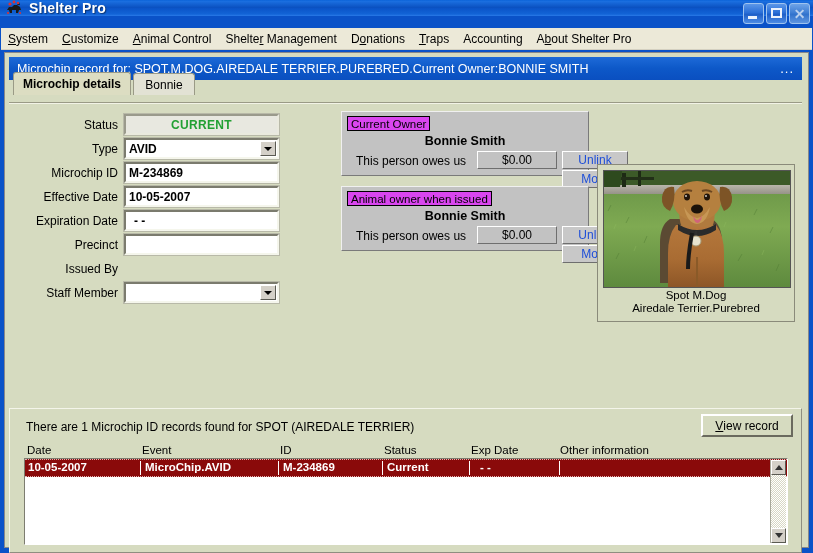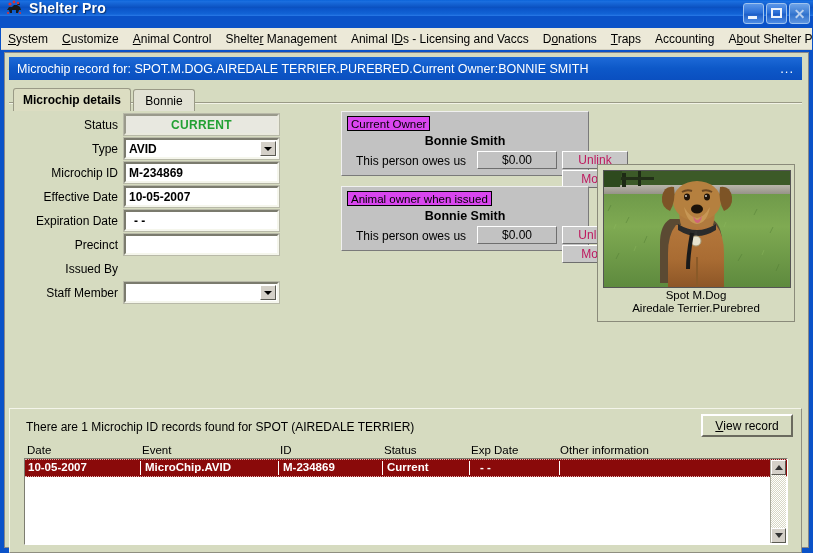--- a/index.html
+++ b/index.html
@@ -65,21 +65,21 @@
     position:absolute;left:4px;top:4px;width:793px;height:23px;
     background:linear-gradient(180deg,#1d6ad8 0%,#0d58c8 50%,#0a4fc0 100%);
     color:#fff;font-size:12.5px;
     display:flex;align-items:center;box-sizing:border-box;
     padding:0 8px;
   }
   .dlg-header .dots{margin-left:auto;letter-spacing:1px;font-size:13px;}
 
   
   .tabstrip{
-    position:absolute;left:4px;top:36px;width:793px;height:15px;
+    position:absolute;left:4px;top:20px;width:793px;height:15px;
   }
   .tab{
     position:absolute;top:0;height:22px;
     box-sizing:border-box;
     display:flex;align-items:center;justify-content:center;
     font-size:12px;color:#000;
     border:1px solid #7f7f7f;
     border-bottom:none;
     border-radius:3px 3px 0 0;
   }
@@ -169,21 +169,21 @@
     display:flex;align-items:center;justify-content:center;
     font-size:12px;
   }
   .owner-btn{
     position:absolute;width:66px;height:18px;
     background:#c8c8c8;
     border:1px solid;
     border-color:#ffffff #6e6e6e #6e6e6e #ffffff;
     box-sizing:border-box;
     display:flex;align-items:center;justify-content:center;
-    font-size:12px;color:#be185d;
+    font-size:12px;color:#1d4ed8;
   }
 
   
   .photo-panel{
     position:absolute;left:592px;top:111px;width:198px;height:158px;
     border:1px solid #8a8a7a;
     background:#d6dbc0;
     box-sizing:border-box;
   }
   .photo-frame{
@@ -290,21 +290,20 @@
           <span class="wb-x">✕</span>
         </div>
     </div>
   </div>
 
   <div class="menubar">
     <div class="menu-item"><u>S</u><span></span>ystem</div>
     <div class="menu-item"><u>C</u>ustomize</div>
     <div class="menu-item"><u>A</u>nimal Control</div>
     <div class="menu-item">Shelte<u>r</u> Management</div>
-    <div class="menu-item">Animal I<u>D</u>s - Licensing and Vaccs</div>
     <div class="menu-item">D<u>o</u>nations</div>
     <div class="menu-item"><u>T</u>raps</div>
     <div class="menu-item">Accountin<u>g</u></div>
     <div class="menu-item">A<u>b</u>out Shelter Pro</div>
   </div>
 
   <div class="client">
 
     <div class="dlg-header">
       <span>Microchip record for: SPOT.M.DOG.AIREDALE TERRIER.PUREBRED.Current Owner:BONNIE SMITH</span>

